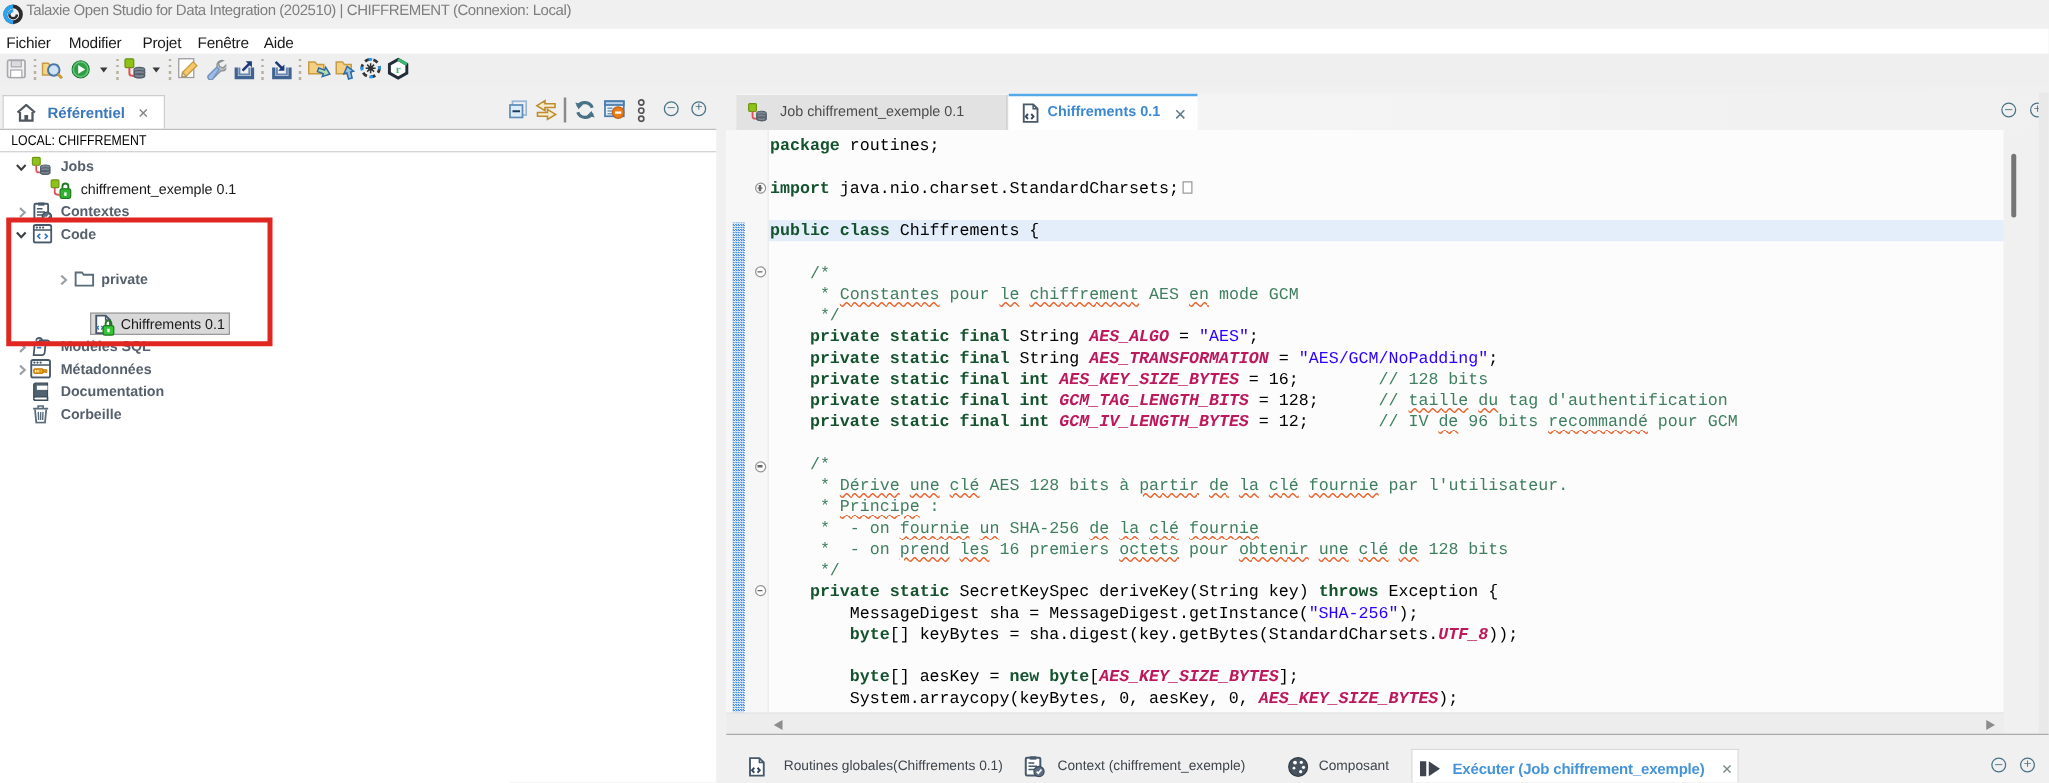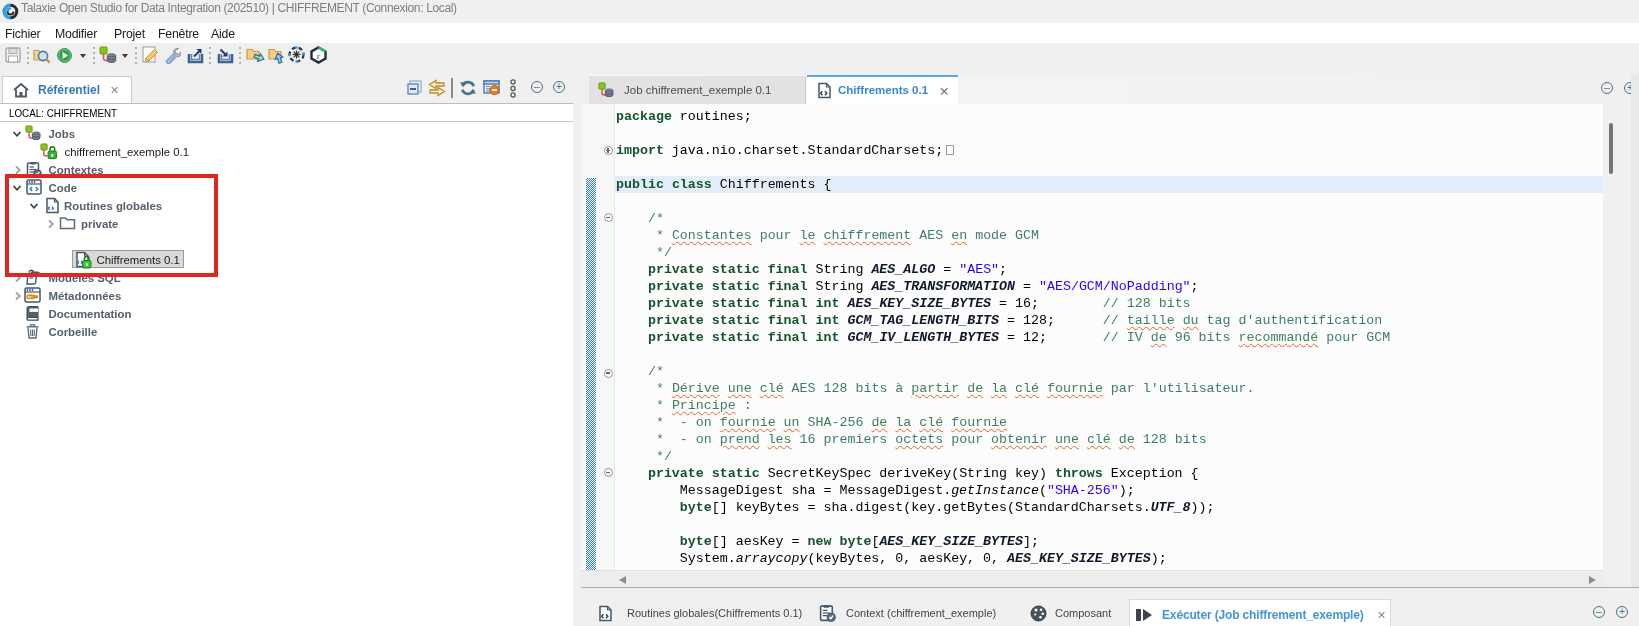--- a/index.html
+++ b/index.html
@@ -40,22 +40,22 @@
 #hatch{position:absolute;left:4.5px;top:73.5px;width:10px;height:392.5px;background-image:conic-gradient(#2f7fd6 90deg,#fdfdfd 90deg 180deg,#2f7fd6 180deg 270deg,#fdfdfd 270deg);background-size:2px 2px}
 #gutline{position:absolute;left:33px;top:0;width:1px;height:466px;background:#e8e8e8}
 #hiline{position:absolute;left:34px;top:72px;width:988px;height:17px;background:#e4eefa}
 .fold{position:absolute;left:22.5px;width:9px;height:9px;border:1px solid #949494;border-radius:50%;background:#fff}
 .fold::before{content:"";position:absolute;left:1.3px;top:2.9px;width:4.4px;height:1.2px;background:#666}
 .fold.plus::after{content:"";position:absolute;left:2.9px;top:1.3px;width:1.2px;height:4.4px;background:#666}
 #code{position:absolute;left:35px;top:4px;font-family:"Liberation Mono",monospace;font-size:13.3px;line-height:17px;white-space:pre;color:#000}
 .k{color:#14532d;font-weight:bold}
 .s{color:#2a00ff}
 .c{color:#3f7f5f}
-.f{color:#0f172a;font-weight:bold;font-style:italic}
-.m{font-style:italic}
+.f{color:#be185d;font-weight:bold;font-style:italic}
+.m{}
 .sp{text-decoration:underline wavy #e8622c 1px;text-underline-offset:1.5px}
 .fbox{display:inline-block;width:8px;height:10px;border:1px solid #9a9a9a;background:#fff;vertical-align:-1px;margin-left:3px}
 
 #vscroll{left:1603px;top:104px;width:28px;height:466px;background:#f0f0f0}
 #vthumb{position:absolute;left:6px;top:19px;width:4px;height:51px;background:#757575;border-radius:2px}
 #rstrip{left:1631px;top:74px;width:8px;height:513px;background:#e9e9e9}
 #hscroll{left:581px;top:570px;width:1022px;height:17px;background:#ededed;border-top:1px solid #e3e3e3}
 #edbottom{left:581px;top:587px;width:1058px;height:1px;background:#ababab}
 .arr{position:absolute;width:0;height:0}
 
@@ -265,31 +265,20 @@
             <line x1="1" y1="5" x2="15" y2="5" stroke="#46586a" stroke-width="1.2"></line>
             <g fill="#46586a">
               <circle cx="3.5" cy="3" r=".9"></circle>
               <circle cx="6" cy="3" r=".9"></circle>
               <circle cx="8.5" cy="3" r=".9"></circle>
             </g>
             <path d="M6.2 8 L4.2 10 L6.2 12 M9.8 8 L11.8 10 L9.8 12" fill="none" stroke="#2e75c6" stroke-width="1.4"></path>
           </svg>
           <span class="txt cat" style="left:48.5px">Code</span>
         </div>
-<div class="trow" style="top:75px">
-          <svg class="chev" style="left:29px;top:4px" width="10" height="10" viewBox="0 0 10 10">
-            <path d="M1.5 3 L5 6.8 L8.5 3" fill="none" stroke="#3c4043" stroke-width="1.7"></path>
-          </svg>
-          <svg class="ticon" style="left:45px" width="15" height="17" viewBox="0 0 15 17">
-            <path d="M2 1.5 L9.5 1.5 L13 5 L13 15.5 L2 15.5 Z" fill="#fff" stroke="#46586a" stroke-width="1.5"></path>
-            <path d="M9.5 1.5 L9.5 5 L13 5" fill="none" stroke="#46586a" stroke-width="1.2"></path>
-            <path d="M4.6 9.6 L3 11.2 L4.6 12.8 M6.8 9.6 L8.4 11.2 L6.8 12.8" fill="none" stroke="#2e75c6" stroke-width="1.3"></path>
-          </svg>
-          <span class="txt cat" style="left:64px">Routines globales</span>
-        </div>
 <div class="trow" style="top:93px">
           <svg class="chev" style="left:46px;top:4px" width="10" height="10" viewBox="0 0 10 10">
             <path d="M3 1.5 L6.8 5 L3 8.5" fill="none" stroke="#9aa0a6" stroke-width="1.7"></path>
           </svg>
           <svg class="ticon" style="left:59px" width="17" height="16" viewBox="0 0 17 16">
             <path d="M1.5 3 L6.5 3 L8 4.8 L15.5 4.8 L15.5 13.5 L1.5 13.5 Z" fill="#fff" stroke="#5a6b7a" stroke-width="1.5"></path>
           </svg>
           <span class="txt cat" style="left:81px">private</span>
         </div>
 <div class="trow" style="top:129px">

